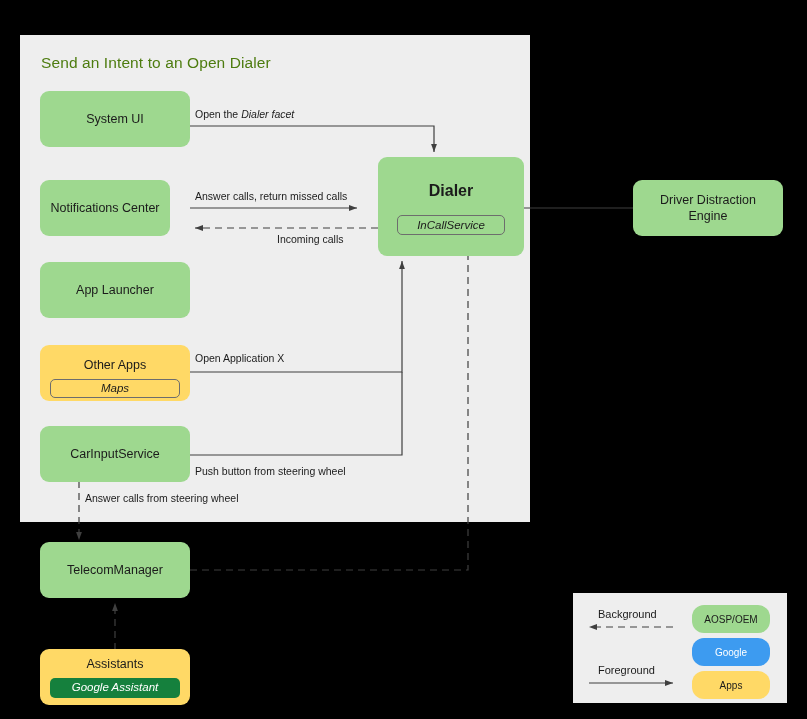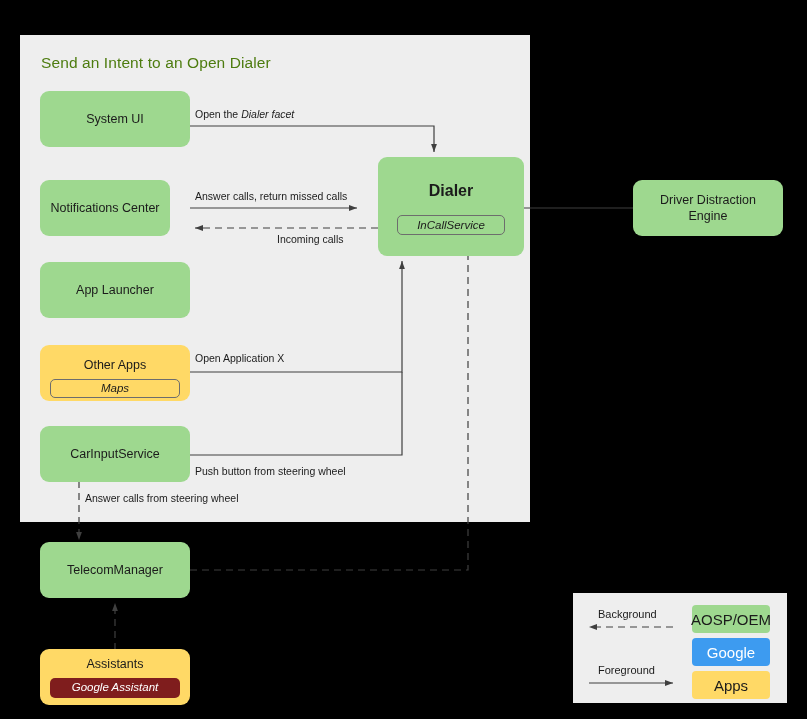--- a/index.html
+++ b/index.html
@@ -67,21 +67,21 @@
     align-items: center;
     justify-content: center;
     line-height: 1;
   }
   .chip.outline {
     border: 1px solid #6d6d6d;
     background: transparent;
     color: #1b1b1b;
   }
   .chip.blue {
-    background: #7f1d1d;
+    background: #15803d;
     color: #ffffff;
     border: none;
   }
 
   
   #wires {
     position: absolute;
     left: 0; top: 0;
     width: 807px; height: 719px;
     pointer-events: none;
@@ -100,25 +100,25 @@
   
   .legend-text {
     position: absolute;
     font-size: 11px;
     color: #1b1b1b;
     white-space: nowrap;
   }
   .swatch {
     position: absolute;
     width: 78px; height: 28px;
-    border-radius: 4px;
+    border-radius: 12px;
     display: flex;
     align-items: center;
     justify-content: center;
-    font-size: 15px;
+    font-size: 10px;
     color: #1b1b1b;
     box-sizing: border-box;
   }
   .swatch.green  { background: #9ed88f; }
   .swatch.blue   { background: #3d9bf0; color: #ffffff; }
   .swatch.yellow { background: #ffd966; }
 </style>
 </head>
 <body>
 

